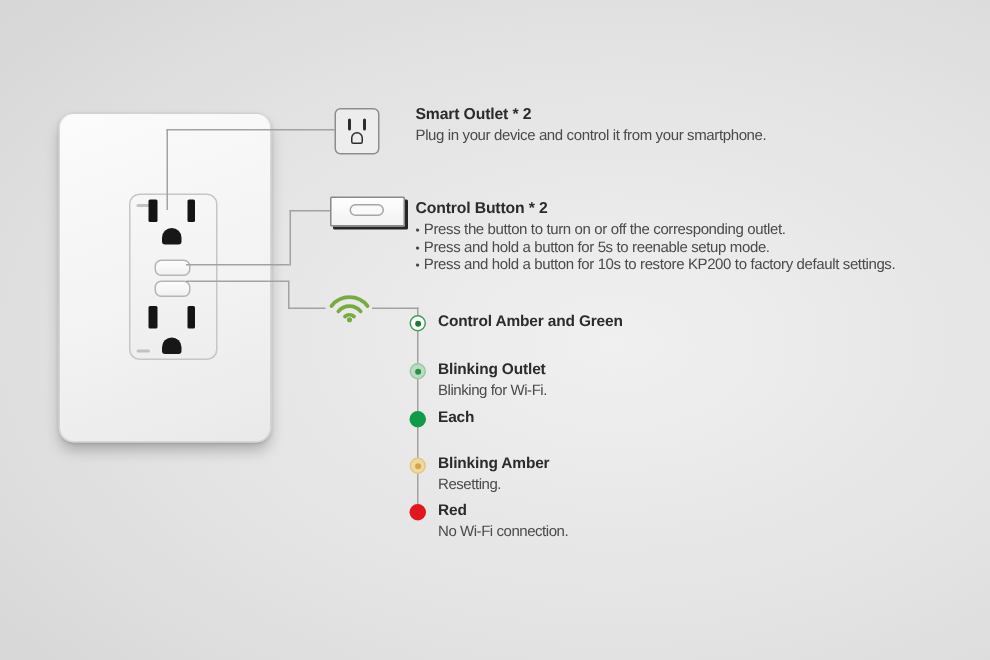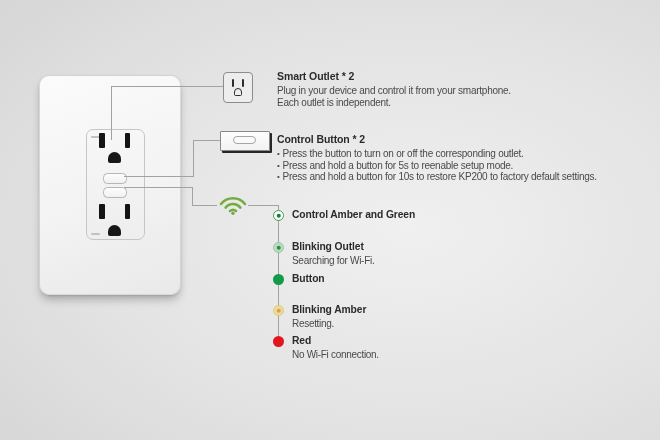--- a/index.html
+++ b/index.html
@@ -126,21 +126,20 @@
       <path d="M3 13 A 15.2 15.2 0 0 1 27 13"></path>
       <path d="M7.6 16.6 A 9.6 9.6 0 0 1 22.4 16.6"></path>
       <path d="M12 20 A 4.6 4.6 0 0 1 18 20"></path>
     </g>
     <circle cx="15" cy="22.2" r="1.7" fill="#76ab40"></circle>
   </svg>
 
   <div class="callout-text" style="top:71px;">
     <div class="c-title">Smart Outlet * 2</div>
     <div class="c-body first">Plug in your device and control it from your smartphone.</div>
-    <div class="c-body">Each outlet is independent.</div>
   </div>
 
   <div class="callout-text" style="top:134px;">
     <div class="c-title">Control Button * 2</div>
     <div class="bullets">
       <div class="bullet-row">
         <span class="bullet">•</span>
         <span>Press the button to turn on or off the corresponding outlet.</span>
       </div>
       <div class="bullet-row">
@@ -159,26 +158,26 @@
         <div class="core"></div>
       </div>
     <div class="led-label">Control Amber and Green</div>
   </div>
 
   <div class="led-item" style="top:241px;">
     <div class="led-dot d-mint">
         <div class="core"></div>
       </div>
     <div class="led-label">Blinking Outlet</div>
-    <div class="led-desc">Searching for Wi-Fi.</div>
+    <div class="led-desc">Blinking for Wi-Fi.</div>
   </div>
 
   <div class="led-item" style="top:273px;">
     <div class="led-dot d-solid-green"></div>
-    <div class="led-label">Button</div>
+    <div class="led-label">Each</div>
   </div>
 
   <div class="led-item" style="top:335px;">
     <div class="led-dot d-solid-red"></div>
     <div class="led-label">Red</div>
     <div class="led-desc">No Wi-Fi connection.</div>
   </div>
 
   <div class="led-item" style="top:304px;">
     <div class="led-dot d-amber">

